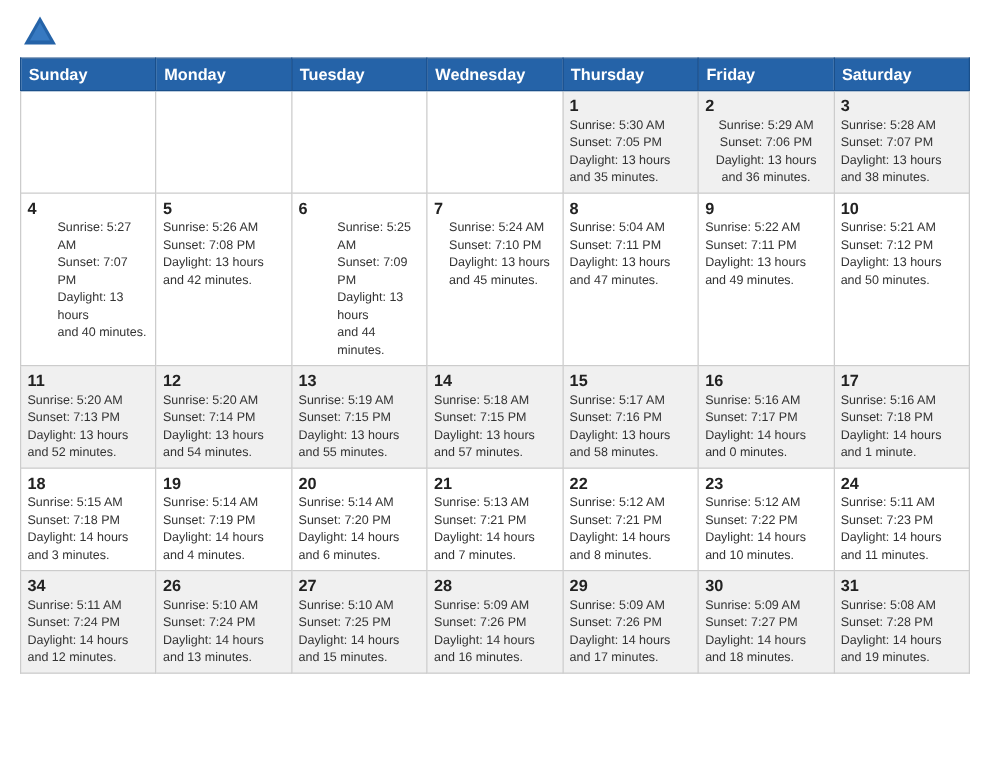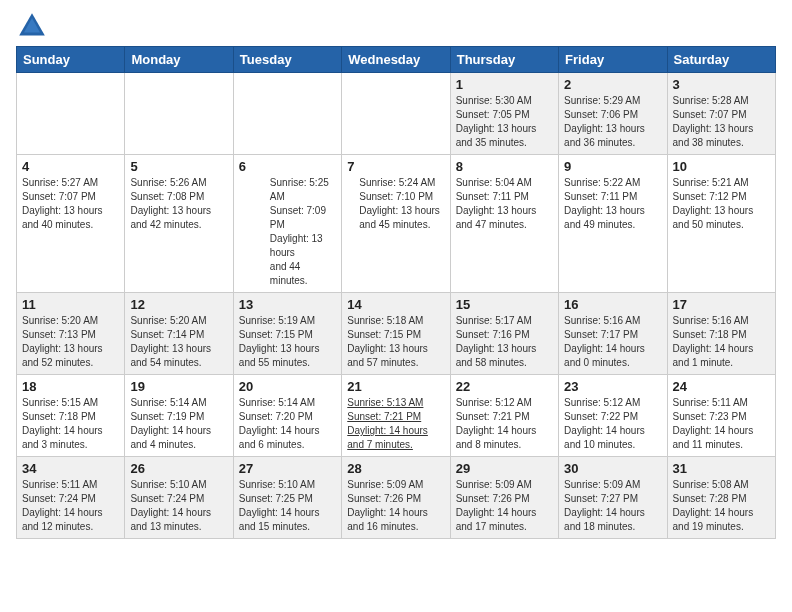--- a/index.html
+++ b/index.html
@@ -138,37 +138,37 @@
           <td class="empty-cell"></td>
           <td class="gray-bg">
             <span class="day-num">1</span>
             <div class="day-info" style="white-space: pre-line;">Sunrise: 5:30 AM
 Sunset: 7:05 PM
 Daylight: 13 hours
 and 35 minutes.</div>
           </td>
           <td class="gray-bg">
             <span class="day-num">2</span>
-            <div class="day-info" style="white-space: pre-line;">Sunrise: 5:29 AM
+            <div class="day-info" style="white-space: pre-line; text-align: center;">Sunrise: 5:29 AM
 Sunset: 7:06 PM
 Daylight: 13 hours
 and 36 minutes.</div>
           </td>
           <td class="gray-bg">
             <span class="day-num">3</span>
             <div class="day-info" style="white-space: pre-line;">Sunrise: 5:28 AM
 Sunset: 7:07 PM
 Daylight: 13 hours
 and 38 minutes.</div>
           </td>
         </tr>
         <tr>
           <td>
             <span class="day-num">4</span>
-            <div class="day-info" style="white-space: pre-line;">Sunrise: 5:27 AM
+            <div class="day-info" style="white-space: pre-line; margin-left: 24px;">Sunrise: 5:27 AM
 Sunset: 7:07 PM
 Daylight: 13 hours
 and 40 minutes.</div>
           </td>
           <td>
             <span class="day-num">5</span>
             <div class="day-info" style="white-space: pre-line;">Sunrise: 5:26 AM
 Sunset: 7:08 PM
 Daylight: 13 hours
 and 42 minutes.</div>
@@ -277,21 +277,21 @@
           </td>
           <td>
             <span class="day-num">20</span>
             <div class="day-info" style="white-space: pre-line;">Sunrise: 5:14 AM
 Sunset: 7:20 PM
 Daylight: 14 hours
 and 6 minutes.</div>
           </td>
           <td>
             <span class="day-num">21</span>
-            <div class="day-info" style="white-space: pre-line; text-decoration: underline;">Sunrise: 5:13 AM
+            <div class="day-info" style="white-space: pre-line;">Sunrise: 5:13 AM
 Sunset: 7:21 PM
 Daylight: 14 hours
 and 7 minutes.</div>
           </td>
           <td>
             <span class="day-num">22</span>
             <div class="day-info" style="white-space: pre-line;">Sunrise: 5:12 AM
 Sunset: 7:21 PM
 Daylight: 14 hours
 and 8 minutes.</div>

